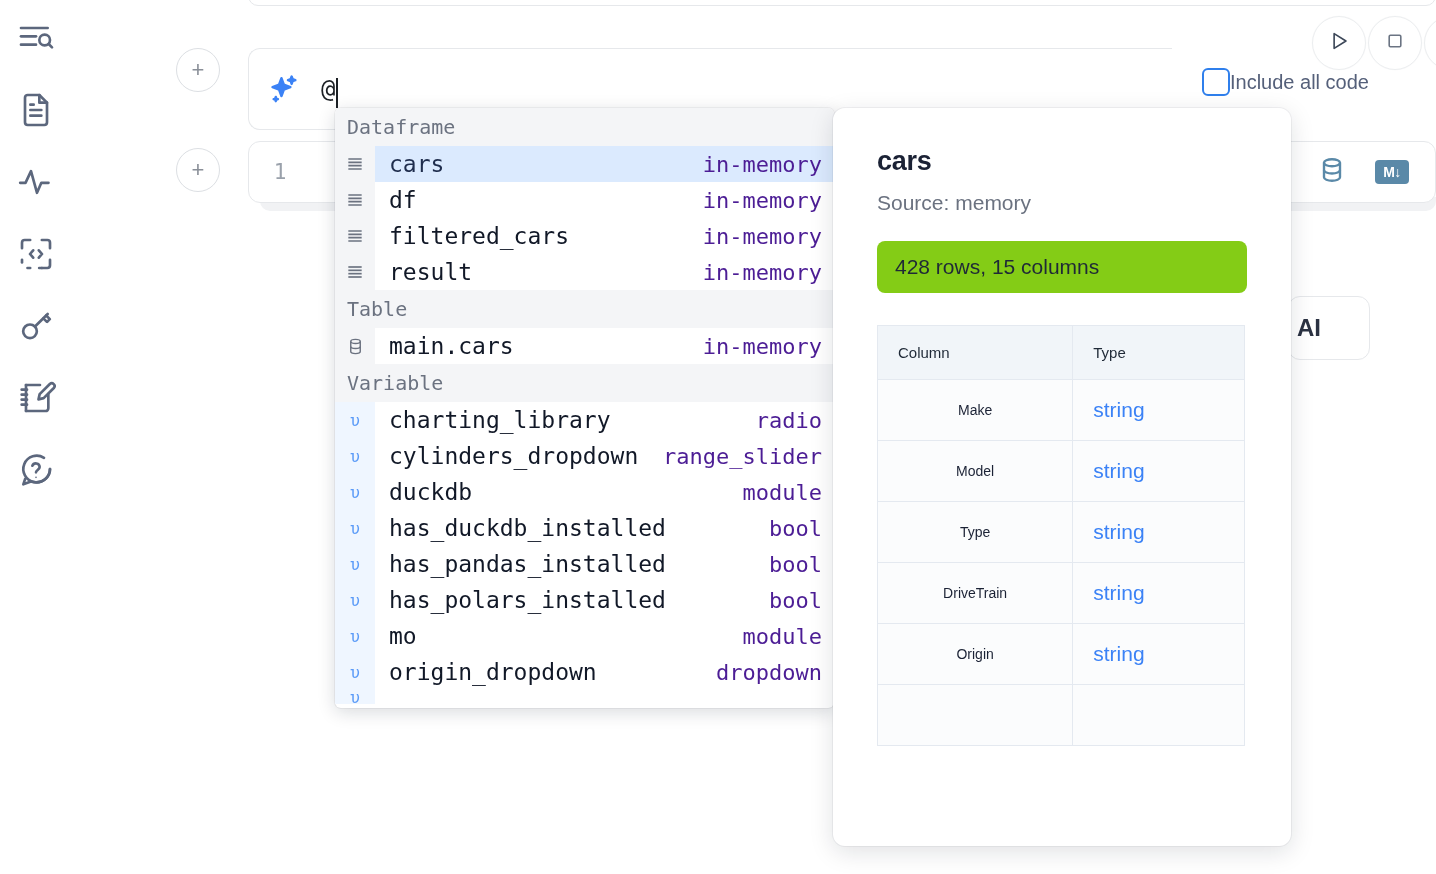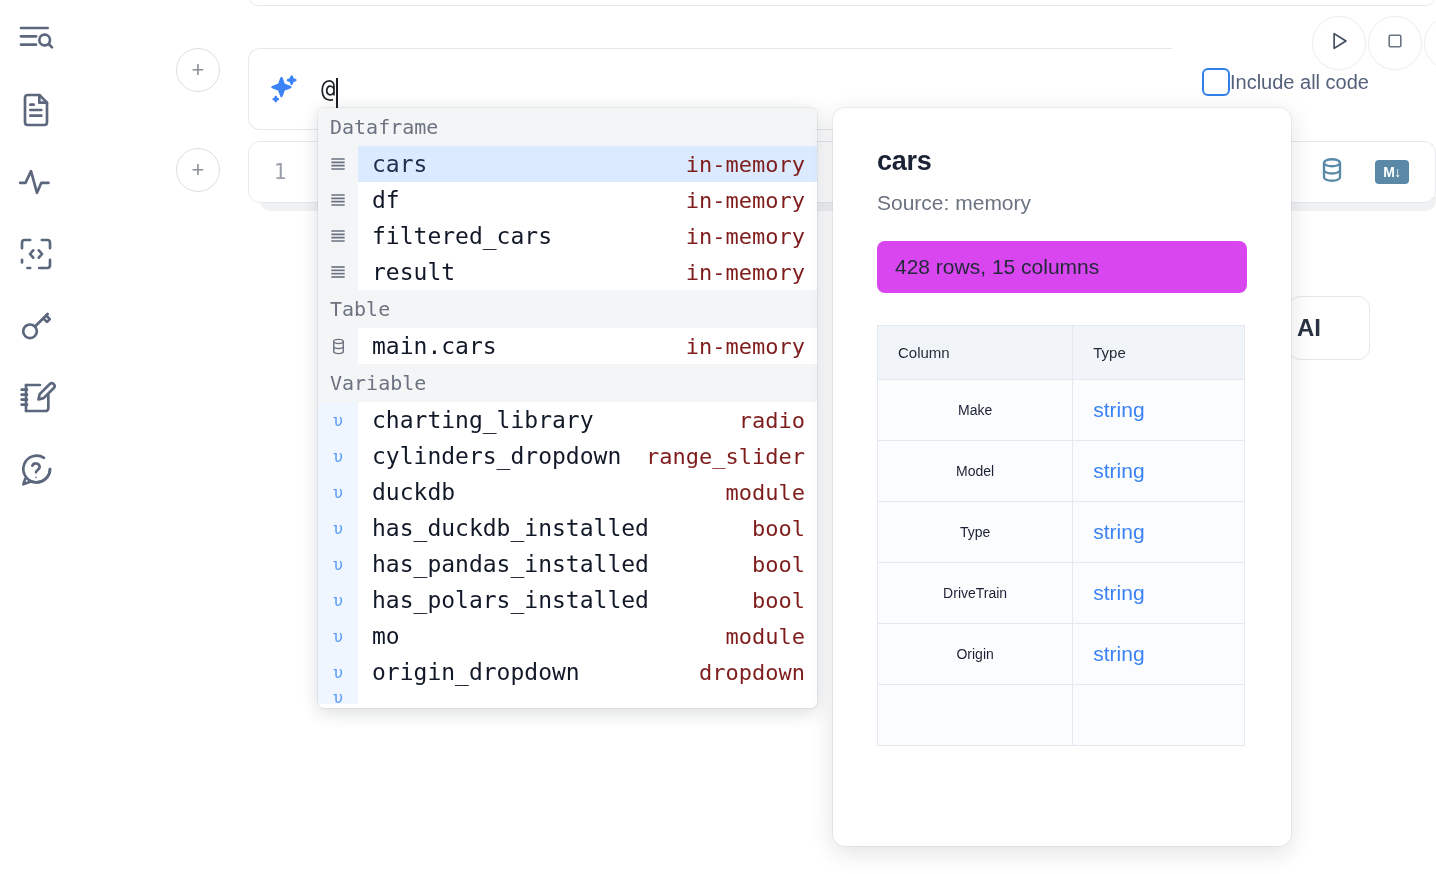--- a/index.html
+++ b/index.html
@@ -118,21 +118,21 @@
   
   .ai-float {
     position: absolute; left: 1288px; top: 296px; width: 82px; height: 64px;
     background: #ffffff; border: 1px solid #e6e8eb; border-radius: 12px;
     display: flex; align-items: center; padding-left: 8px;
     font-size: 24px; font-weight: bold; color: #2b3242; overflow: hidden;
   }
 
   
   .ac {
-    position: absolute; left: 318px; top: 108px; width: 499px; height: 600px;
+    position: absolute; left: 335px; top: 108px; width: 499px; height: 600px;
     background: #ffffff; border-radius: 6px;
     box-shadow: 0 4px 18px rgba(15,23,42,0.16), 0 0 0 1px rgba(15,23,42,0.05);
     overflow: hidden;
     font-family: "DejaVu Sans Mono", "Liberation Mono", monospace;
   }
   .ac-group {
     background: #f4f5f7; color: #6b7280; font-size: 20px;
     padding: 5px 0 5px 12px; line-height: 28px;
   }
   .ac-row {
@@ -146,36 +146,36 @@
     display: flex; align-items: center; justify-content: center; color: #6b7280;
   }
   .ac-row.var .ac-icon-cell { background: #eff6ff; color: #5b9bf8; }
   .ac-name-cell {
     flex: 1; height: 36px; display: flex; align-items: center;
     padding-left: 14px; font-size: 23px; color: #111827; overflow: hidden; white-space: nowrap;
   }
   .ac-row.sel .ac-name-cell { color: #1f2d4d; }
   .ac-kind {
     height: 36px; display: flex; align-items: center; justify-content: flex-end;
-    padding-right: 12px; font-size: 22px; color: #7f1d1d; white-space: nowrap;
+    padding-right: 12px; font-size: 22px; color: #4c1d95; white-space: nowrap;
   }
   .ac-row.partial { height: 14px; overflow: hidden; }
   .ac-row.partial .ac-icon-cell, .ac-row.partial .ac-name-cell, .ac-row.partial .ac-kind { height: 36px; }
 
   
   .detail {
     position: absolute; left: 833px; top: 108px; width: 458px; height: 738px;
     background: #ffffff; border-radius: 12px;
     box-shadow: 0 6px 24px rgba(15,23,42,0.13), 0 0 0 1px rgba(15,23,42,0.05);
     overflow: hidden; padding: 38px 44px 0 44px;
   }
   .detail-title { font-size: 27px; font-weight: bold; color: #1b2235; letter-spacing: -0.3px; }
   .detail-source { font-size: 21px; color: #6b7280; margin-top: 14px; }
   .detail-shape {
-    margin-top: 26px; background: #d946ef; border-radius: 8px;
+    margin-top: 26px; background: #84cc16; border-radius: 8px;
     padding: 14px 18px; font-size: 21px; color: #1f2937;
   }
   .detail-table {
     margin-top: 32px; width: 368px; border-collapse: collapse;
     border: 1px solid #e4e9f0;
   }
   .detail-table th {
     text-align: left; background: #f1f5f9; font-weight: normal;
     font-size: 15px; color: #1f2937; padding: 18px 20px;
     border-right: 1px solid #e4e9f0; border-bottom: 1px solid #e4e9f0;

